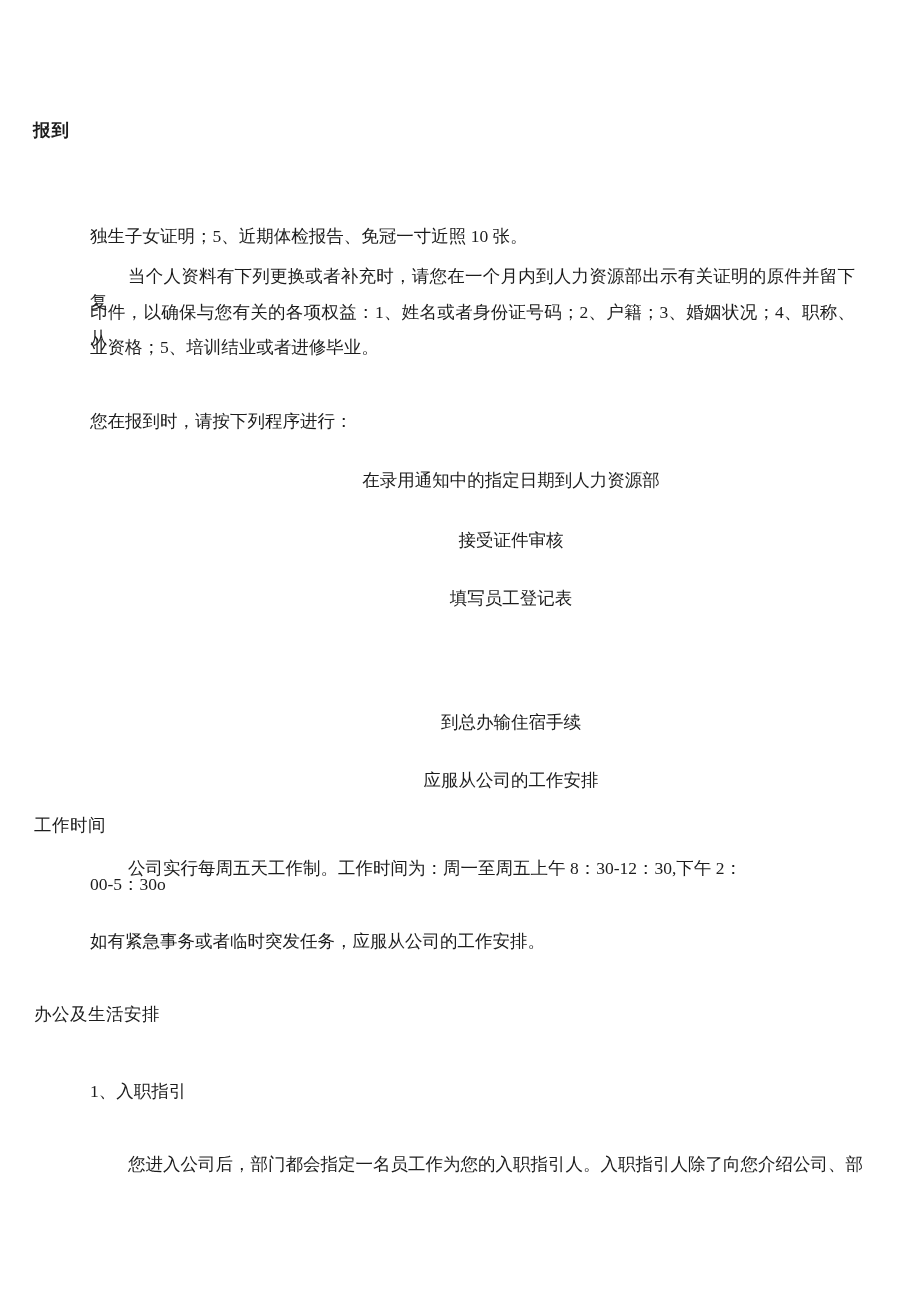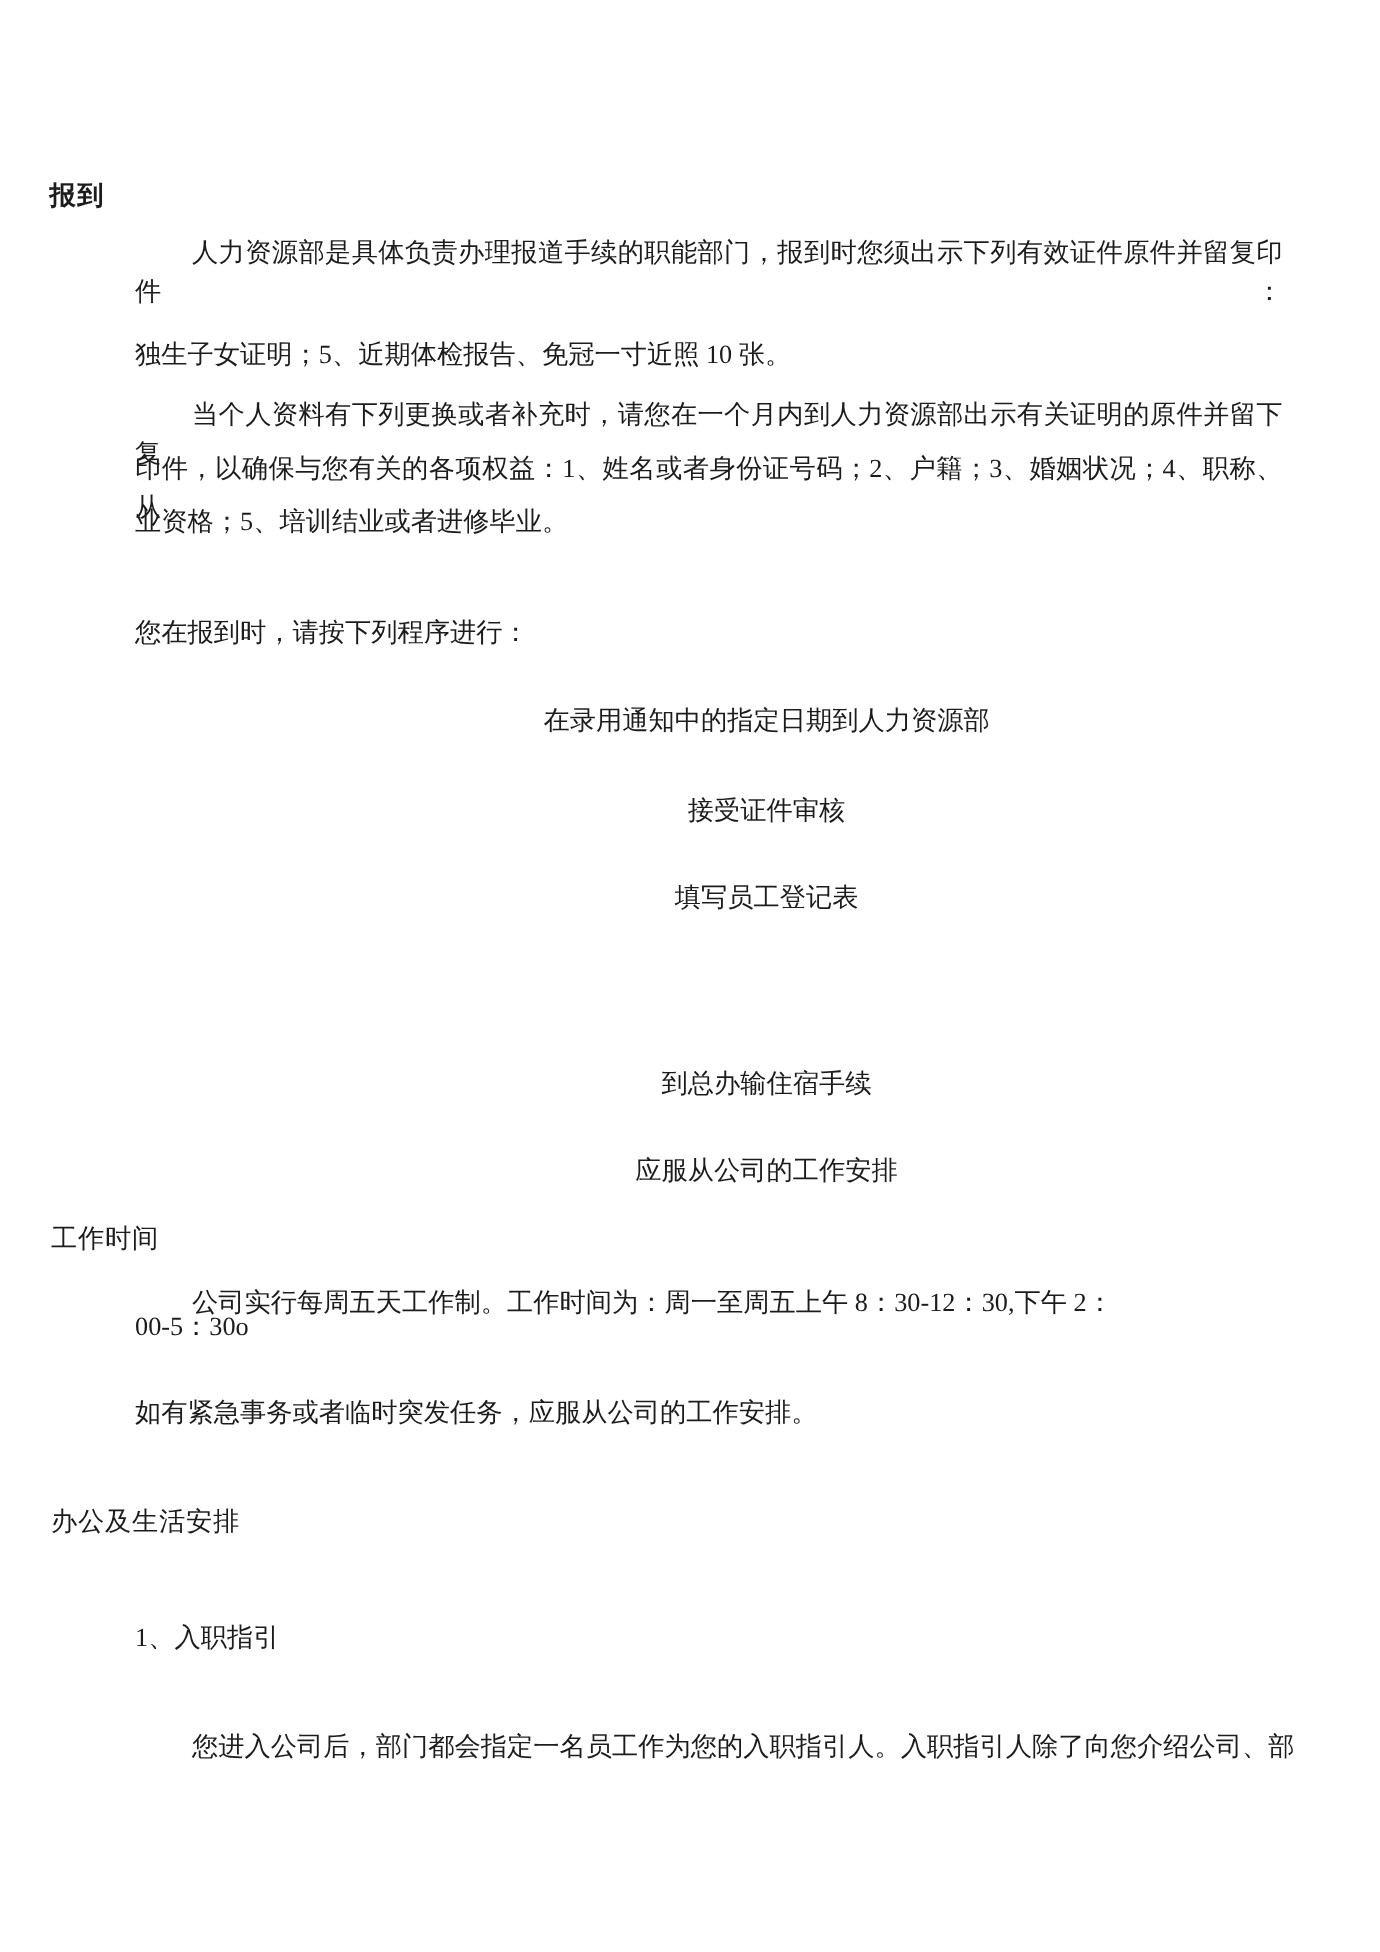--- a/index.html
+++ b/index.html
@@ -45,21 +45,20 @@
     transform: translateX(-50%);
   }
 </style>
 </head>
 <body>
 
 <div class="page">
 
   <div class="line doc-title">报到</div>
 
-  <div class="line indent fill" style="top:155px">人力资源部是具体负责办理报道手续的职能部门，报到时您须出示下列有效证件原件并留复印件：</div>
   <div class="line body-line" style="top:223px">独生子女证明；5、近期体检报告、免冠一寸近照 10 张。</div>
 
   <div class="line indent fill" style="top:263px">当个人资料有下列更换或者补充时，请您在一个月内到人力资源部出示有关证明的原件并留下复</div>
   <div class="line body-line fill" style="top:299px">印件，以确保与您有关的各项权益：1、姓名或者身份证号码；2、户籍；3、婚姻状况；4、职称、从</div>
   <div class="line body-line" style="top:334px">业资格；5、培训结业或者进修毕业。</div>
 
   <div class="line body-line" style="top:408px">您在报到时，请按下列程序进行：</div>
 
   <div class="line center-line" style="top:467px">在录用通知中的指定日期到人力资源部</div>
   <div class="line center-line" style="top:527px">接受证件审核</div>

